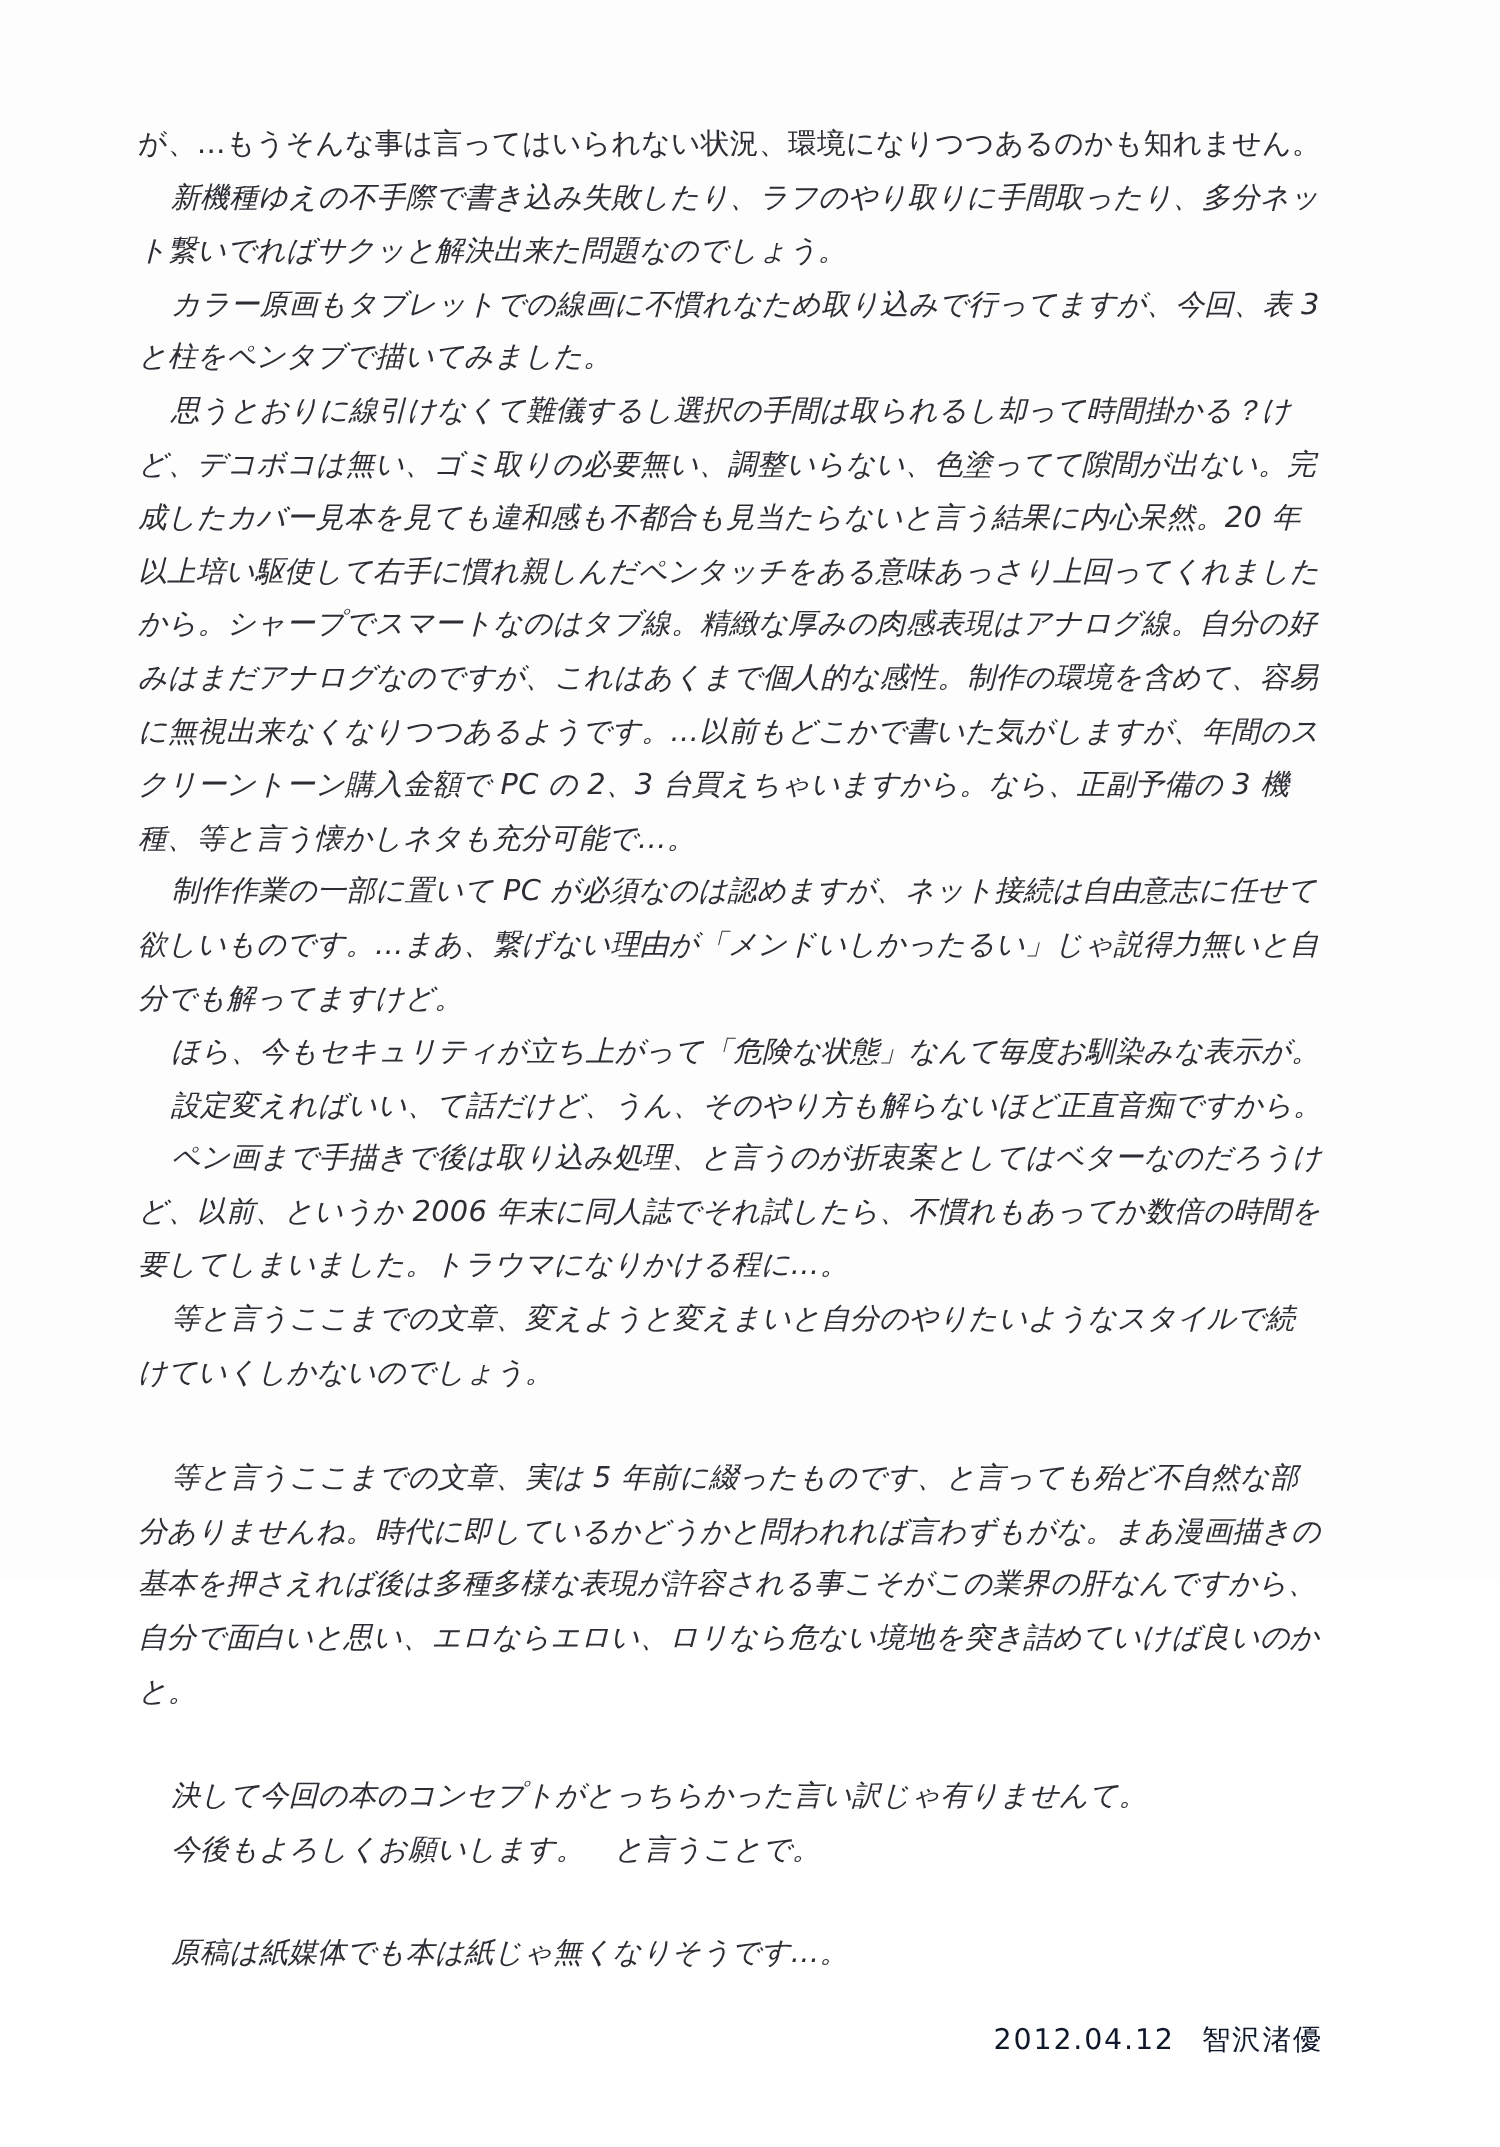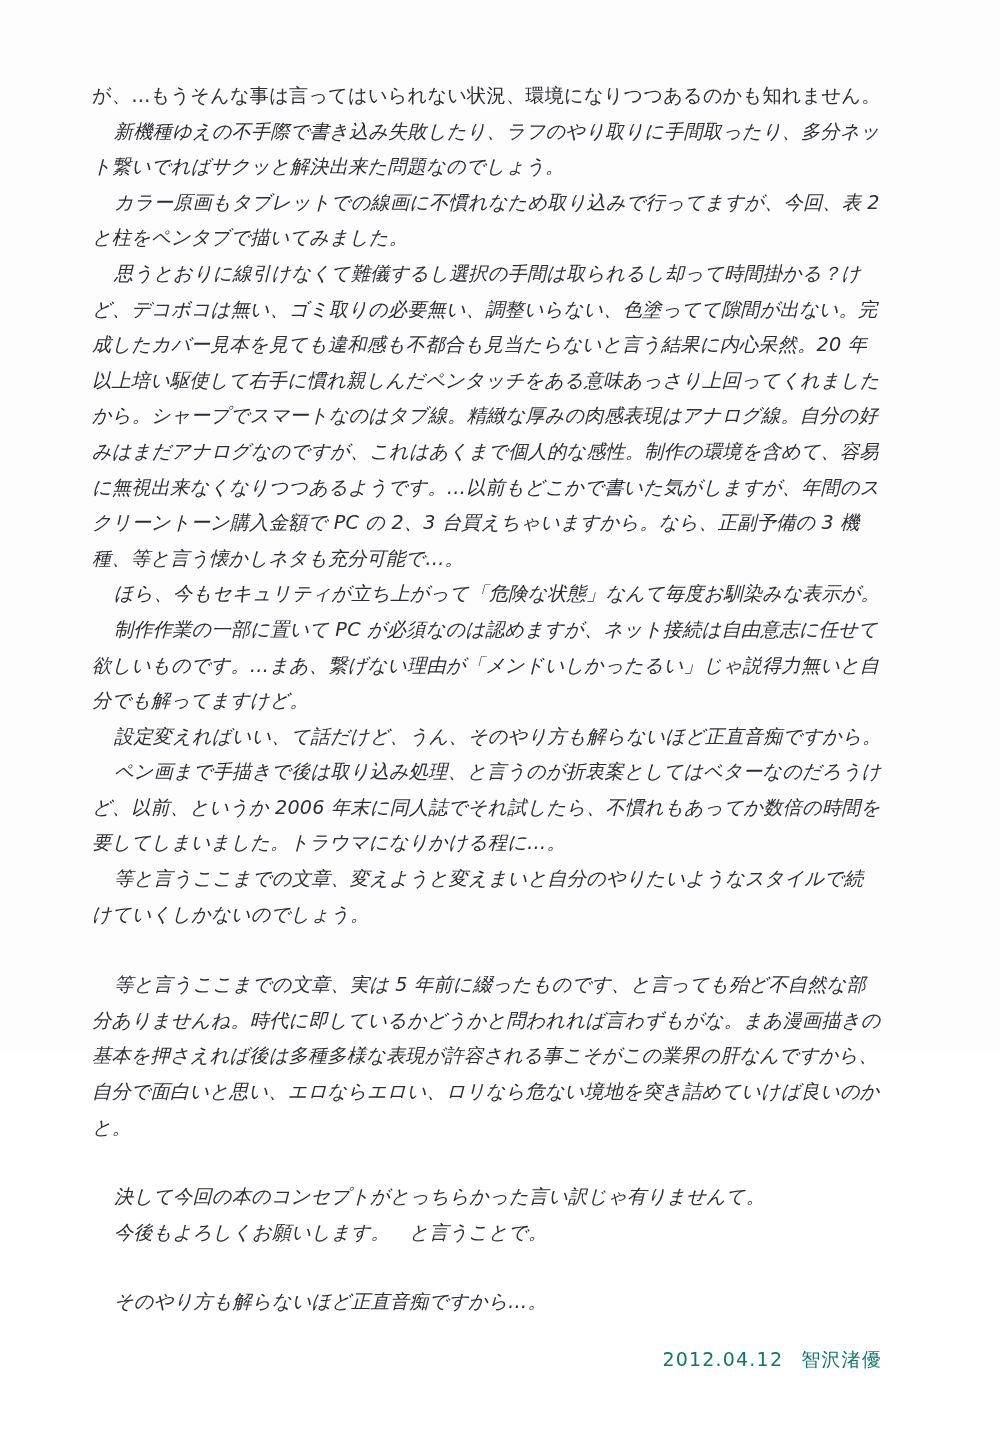--- a/index.html
+++ b/index.html
@@ -49,53 +49,53 @@
   }
   .gap-md {
     height: 34px;
   }
   .signature {
     position: absolute;
     right: 118px;
     top: 1325px;
     font-size: 19px;
     letter-spacing: 1.2px;
-    color: #0f766e;
+    color: #0f172a;
     white-space: pre;
   }
   .sig-date {
     margin-right: 18px;
   }
 </style>
 </head>
 <body>
 
 <div class="page">
   <div class="content">
 
     <p class="para">が、…もうそんな事は言ってはいられない状況、環境になりつつあるのかも知れません。</p>
     <p class="para indent">新機種ゆえの不手際で書き込み失敗したり、ラフのやり取りに手間取ったり、多分ネット繋いでればサクッと解決出来た問題なのでしょう。</p>
-    <p class="para indent">カラー原画もタブレットでの線画に不慣れなため取り込みで行ってますが、今回、表 2 と柱をペンタブで描いてみました。</p>
+    <p class="para indent">カラー原画もタブレットでの線画に不慣れなため取り込みで行ってますが、今回、表 3 と柱をペンタブで描いてみました。</p>
     <p class="para indent">思うとおりに線引けなくて難儀するし選択の手間は取られるし却って時間掛かる？けど、デコボコは無い、ゴミ取りの必要無い、調整いらない、色塗ってて隙間が出ない。完成したカバー見本を見ても違和感も不都合も見当たらないと言う結果に内心呆然。20 年以上培い駆使して右手に慣れ親しんだペンタッチをある意味あっさり上回ってくれましたから。シャープでスマートなのはタブ線。精緻な厚みの肉感表現はアナログ線。自分の好みはまだアナログなのですが、これはあくまで個人的な感性。制作の環境を含めて、容易に無視出来なくなりつつあるようです。…以前もどこかで書いた気がしますが、年間のスクリーントーン購入金額で PC の 2、3 台買えちゃいますから。なら、正副予備の 3 機種、等と言う懐かしネタも充分可能で…。</p>
+    <p class="para indent">制作作業の一部に置いて PC が必須なのは認めますが、ネット接続は自由意志に任せて欲しいものです。…まあ、繋げない理由が「メンドいしかったるい」じゃ説得力無いと自分でも解ってますけど。</p>
     <p class="para indent">ほら、今もセキュリティが立ち上がって「危険な状態」なんて毎度お馴染みな表示が。</p>
-    <p class="para indent">制作作業の一部に置いて PC が必須なのは認めますが、ネット接続は自由意志に任せて欲しいものです。…まあ、繋げない理由が「メンドいしかったるい」じゃ説得力無いと自分でも解ってますけど。</p>
     <p class="para indent">設定変えればいい、て話だけど、うん、そのやり方も解らないほど正直音痴ですから。</p>
     <p class="para indent">ペン画まで手描きで後は取り込み処理、と言うのが折衷案としてはベターなのだろうけど、以前、というか 2006 年末に同人誌でそれ試したら、不慣れもあってか数倍の時間を要してしまいました。トラウマになりかける程に…。</p>
     <p class="para indent">等と言うここまでの文章、変えようと変えまいと自分のやりたいようなスタイルで続けていくしかないのでしょう。</p>
 
     <div class="gap-lg"></div>
 
     <p class="para indent">等と言うここまでの文章、実は 5 年前に綴ったものです、と言っても殆ど不自然な部分ありませんね。時代に即しているかどうかと問われれば言わずもがな。まあ漫画描きの基本を押さえれば後は多種多様な表現が許容される事こそがこの業界の肝なんですから、自分で面白いと思い、エロならエロい、ロリなら危ない境地を突き詰めていけば良いのかと。</p>
 
     <div class="gap-md"></div>
 
     <p class="para indent">決して今回の本のコンセプトがとっちらかった言い訳じゃ有りませんて。</p>
     <p class="para indent">今後もよろしくお願いします。　と言うことで。</p>
 
     <div class="gap-md"></div>
 
-    <p class="para indent">そのやり方も解らないほど正直音痴ですから…。</p>
+    <p class="para indent">原稿は紙媒体でも本は紙じゃ無くなりそうです…。</p>
   </div>
 
   <div class="signature">
     <span class="sig-date">2012.04.12</span><span>智沢渚優</span>
   </div>
 </div>
 
 </body></html>

